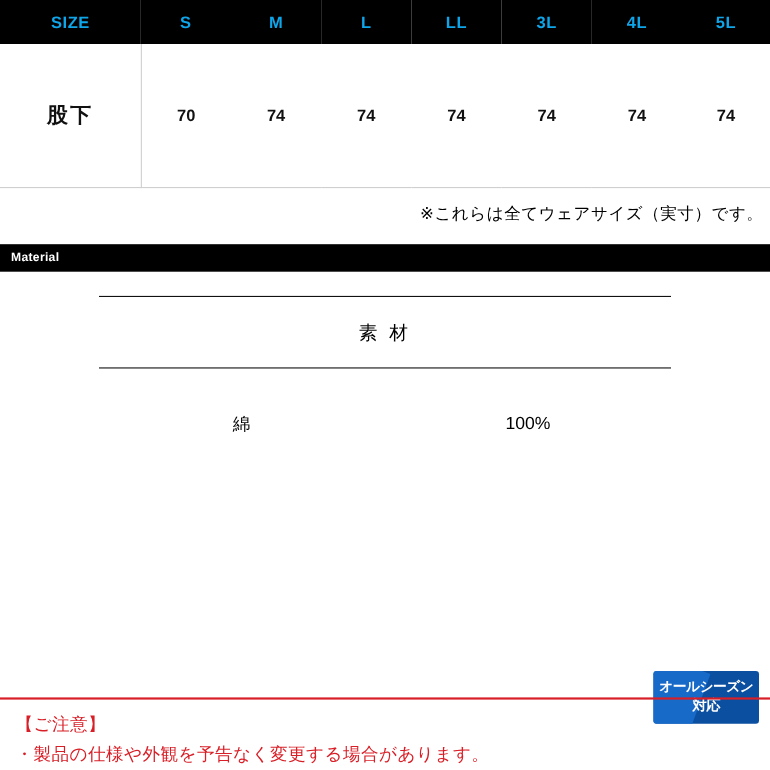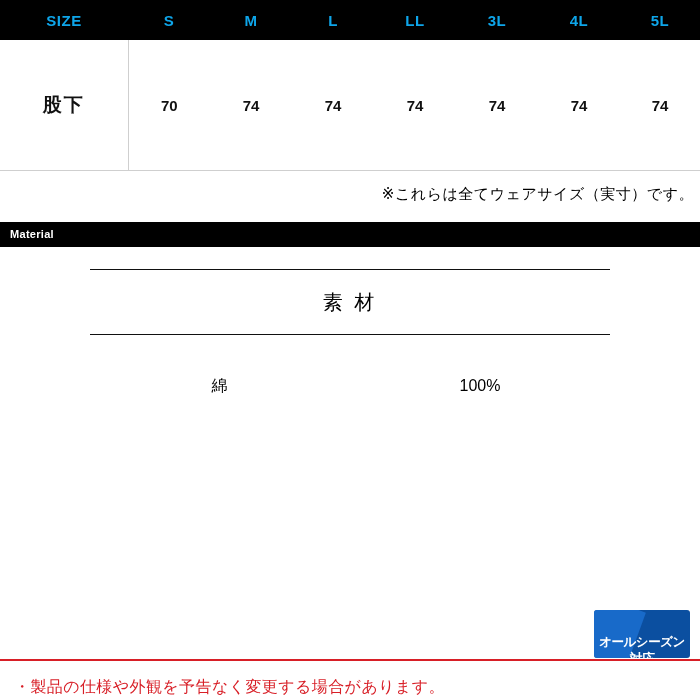--- a/index.html
+++ b/index.html
@@ -80,21 +80,21 @@
     letter-spacing: 0.3px;
   }
   .material-table {
     width: 520px;
     margin: 22px auto 0 auto;
     border-collapse: collapse;
     table-layout: fixed;
   }
   .material-table td {
     text-align: center;
-    font-size: 20px;
+    font-size: 17px;
     letter-spacing: 3px;
   }
   .material-table tr.head td {
     border-top: 1px solid #111111;
     border-bottom: 1px solid #111111;
     height: 62px;
   }
   .material-table tr.body td {
     height: 100px;
     font-size: 16px;
@@ -150,21 +150,21 @@
     background: #1b6fd0;
     transform: rotate(20deg);
     opacity: 0.85;
   }
   .badge .btxt {
     position: relative;
     text-align: center;
     font-size: 12.5px;
     font-weight: bold;
     line-height: 1.25;
-    padding-top: 25px;
+    padding-top: 7px;
     letter-spacing: -0.5px;
   }
   .badge .btxt .b2 {
     display: block;
     font-size: 13px;
   }
 </style>
 </head>
 <body>
 
@@ -225,16 +225,17 @@
 
   <div class="badge">
     <div class="stripe"></div>
     <div class="btxt">
       <span>オールシーズン</span>
       <span class="b2">対応</span>
     </div>
   </div>
 
   <div class="caution">
+    <div class="caution-line">【ご注意】</div>
     <div class="caution-line second">・製品の仕様や外観を予告なく変更する場合があります。</div>
   </div>
 
 </div>
 
 </body></html>

